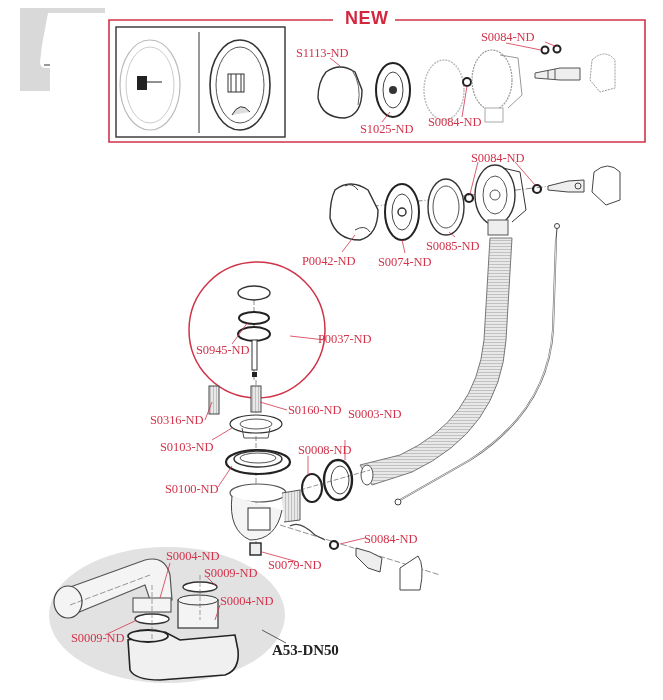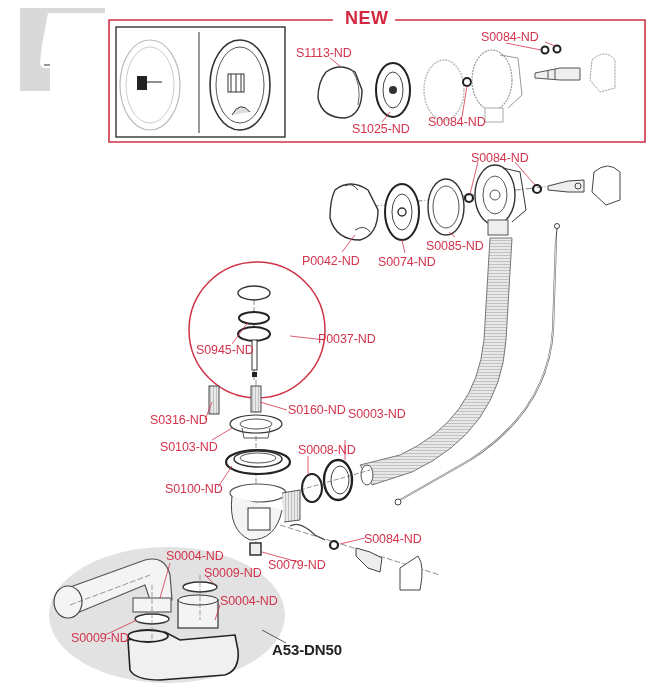--- a/index.html
+++ b/index.html
@@ -1,19 +1,19 @@
 <!DOCTYPE html>
 <html><head>
 <meta charset="utf-8">
 <style>
   html, body { margin: 0; padding: 0; background: #ffffff; }
   body { width: 663px; height: 700px; position: relative; overflow: hidden;
          font-family: "Liberation Sans", sans-serif; }
   #stage { position: absolute; left: 0; top: 0; width: 642px; height: 700px; }
-  .lbl { position: absolute; font-family: Liberation Sans, sans-serif; font-size: 12.5px;
+  .lbl { position: absolute; font-family: Liberation Serif, serif; font-size: 12.5px;
          color: #d2344c; white-space: nowrap; letter-spacing: -0.1px; line-height: 14px; }
   .lbl-black { color: #222222; font-weight: bold; font-size: 15px; }
   .new-title { position: absolute; left: 339px; top: 8px; font-size: 18px; font-weight: bold;
                color: #d2273f; letter-spacing: 0.5px; background: #fff; padding: 0 6px; }
 </style>
 </head>
 <body>
 
 <div id="stage">
 <svg width="663" height="700" viewBox="0 0 663 700" xmlns="http://www.w3.org/2000/svg">
@@ -224,21 +224,21 @@
     <line x1="105" y1="635" x2="137" y2="620" stroke="#d2344c" stroke-width="0.8"></line>
     <line x1="286" y1="643" x2="262" y2="630" stroke="#333" stroke-width="0.8"></line>
   </g>
 </svg>
 
 
 <div class="new-title">NEW</div>
 
 
 <div class="lbl" style="left:296px;top:46px;">S1113-ND</div>
-<div class="lbl" style="left:352px;top:122px;">S1025-ND</div>
+<div class="lbl" style="left:360px;top:122px;">S1025-ND</div>
 <div class="lbl" style="left:428px;top:115px;">S0084-ND</div>
 <div class="lbl" style="left:481px;top:30px;">S0084-ND</div>
 
 
 <div class="lbl" style="left:296px;top:254px;margin-left:6px;">P0042-ND</div>
 <div class="lbl" style="left:378px;top:255px;">S0074-ND</div>
 <div class="lbl" style="left:426px;top:239px;">S0085-ND</div>
 <div class="lbl" style="left:471px;top:151px;">S0084-ND</div>
 
 

